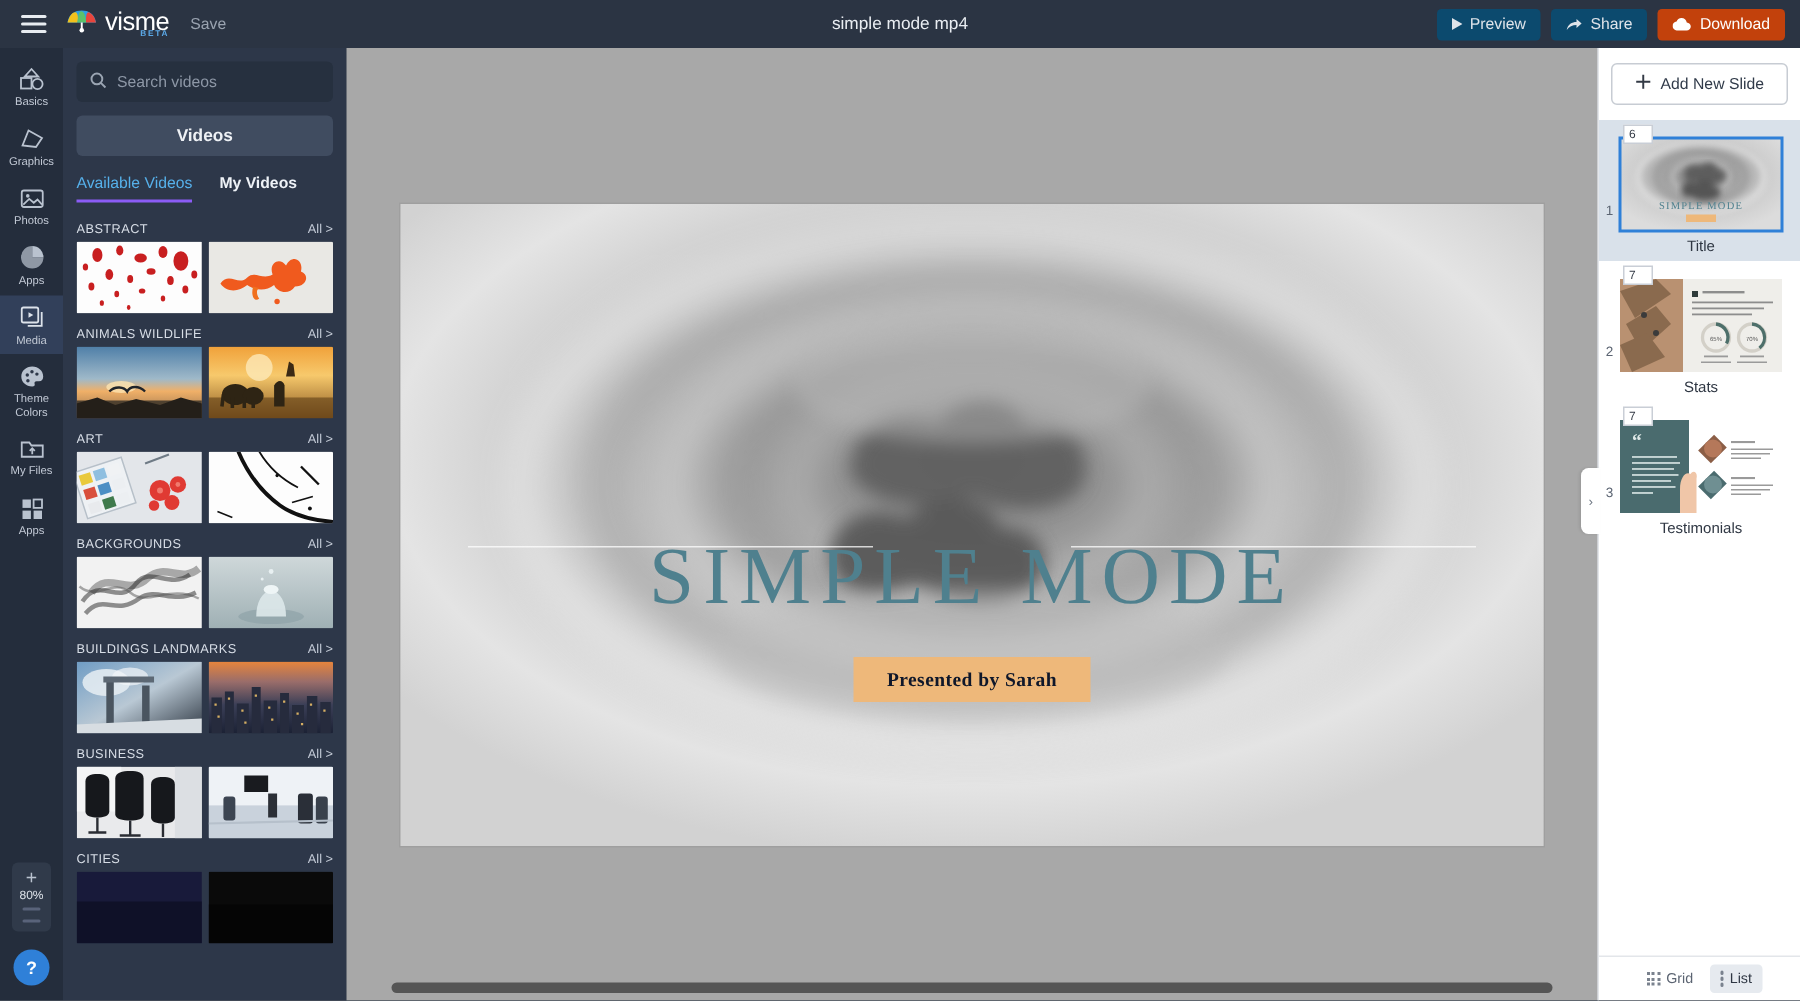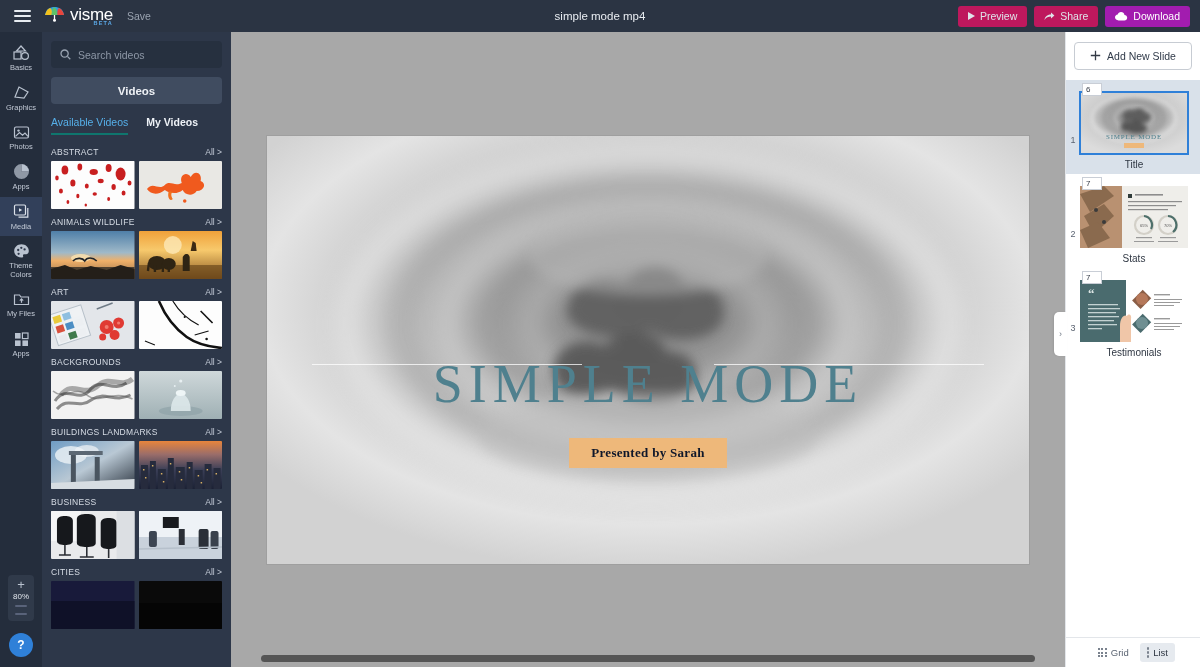--- a/index.html
+++ b/index.html
@@ -28,24 +28,24 @@
     margin-top: -2px; font-weight: 700; }
   .save-btn { margin-left: 14px; font-size: 10.5px; color: #9aa3b0; cursor: pointer; }
 
   .doc-title {
     position: absolute; left: 0; right: 0; text-align: center;
     font-size: 11.5px; color: #e9edf2; pointer-events: none;
   }
   .top-actions { margin-left: auto; display: flex; gap: 7px; padding-right: 10px; }
   .tbtn {
     display: flex; align-items: center; gap: 5px; height: 21px; padding: 0 10px;
-    border-radius: 3px; background: #be185d; color: #dfe4ea; font-size: 10.5px;
+    border-radius: 3px; background: #0c4a6e; color: #dfe4ea; font-size: 10.5px;
     cursor: pointer; border: none; white-space: nowrap;
   }
-  .tbtn.primary { background: #a21caf; color: #ffffff; }
+  .tbtn.primary { background: #c2410c; color: #ffffff; }
   .tbtn svg { display: block; }
 
   
   .body { flex: 1; display: flex; min-height: 0; position: relative; }
 
   
   .rail {
     width: 42px; background: #242d3c; display: flex; flex-direction: column;
     align-items: center; padding-top: 6px; flex: 0 0 42px; position: relative;
   }
@@ -84,21 +84,21 @@
     font-size: 10.5px; width: 100%; font-family: "Liberation Sans", sans-serif;
   }
   .search input::placeholder { color: #8d97a6; }
   .type-btn {
     margin-top: 9px; height: 27px; background: #404c60; border-radius: 4px; color: #eef1f5;
     font-size: 11.5px; display: flex; align-items: center; justify-content: center;
     cursor: pointer; flex: 0 0 27px; font-weight: 600;
   }
   .tabs { display: flex; gap: 18px; margin-top: 12px; flex: 0 0 auto; }
   .tab { font-size: 10.5px; color: #e3e8ef; padding-bottom: 5px; cursor: pointer; }
-  .tab.active { color: #56b0ea; border-bottom: 2px solid #0f766e; font-weight: 400; }
+  .tab.active { color: #56b0ea; border-bottom: 2px solid #8b5cf6; font-weight: 400; }
   .tab.plain { font-weight: 700; color: #eef2f7; }
 
   .cat-scroll { flex: 1; overflow: hidden; margin-top: 4px; }
   .cat { margin-top: 8px; }
   .cat-head { display: flex; align-items: flex-start; justify-content: space-between; margin-bottom: 4px; }
   .cat-name { font-size: 8.5px; color: #d7dde6; letter-spacing: 0.3px; }
   .cat-all { font-size: 8.5px; color: #c3cad6; cursor: pointer; margin-left: 44px; }
   .thumbs { display: flex; gap: 4px; }
   .thumb { width: 84px; height: 48px; border-radius: 1px; overflow: hidden; cursor: pointer; position: relative; }
 

